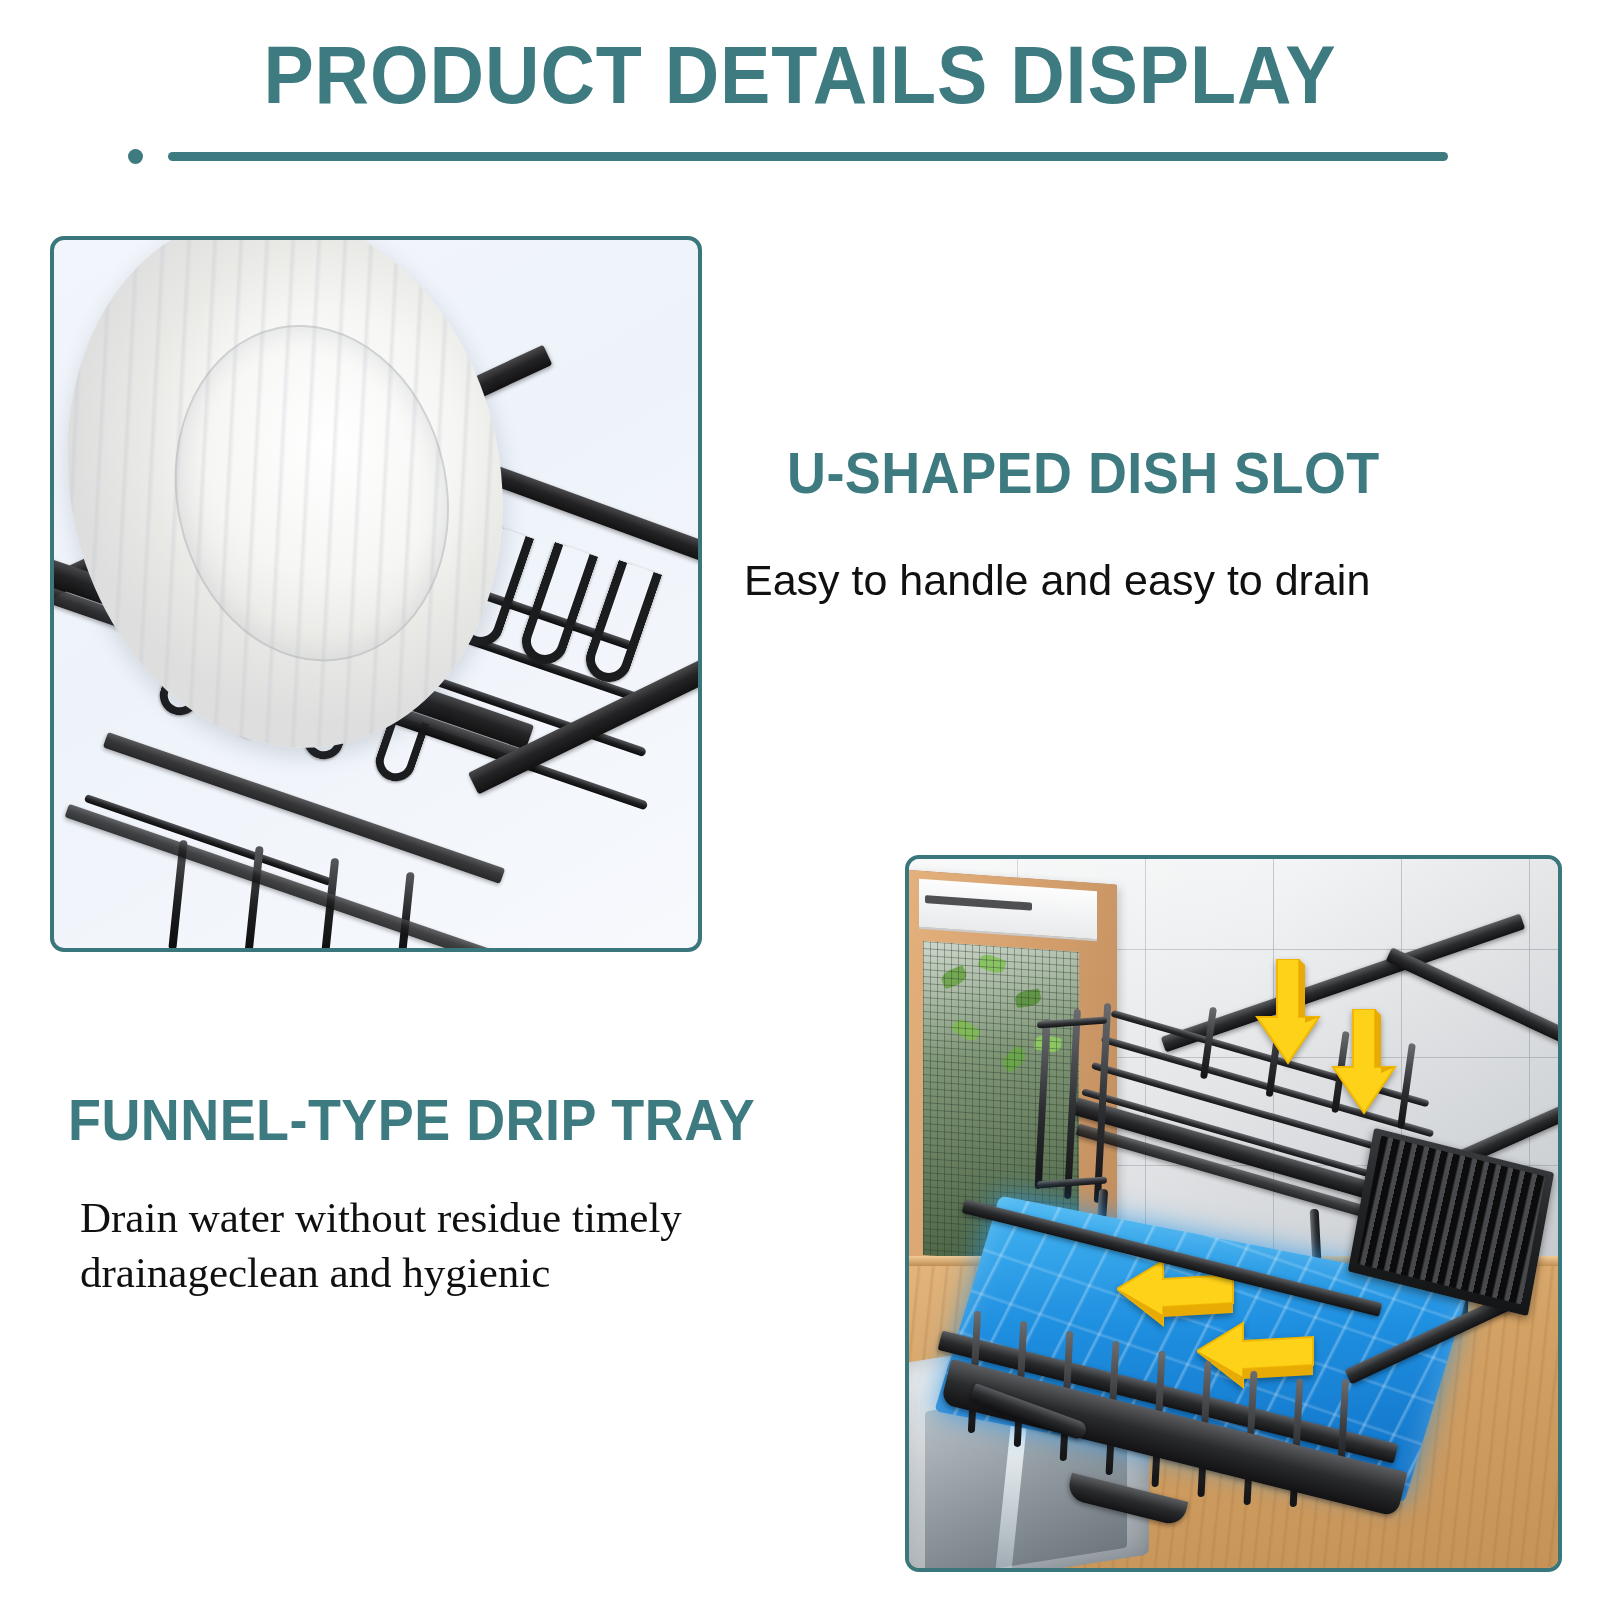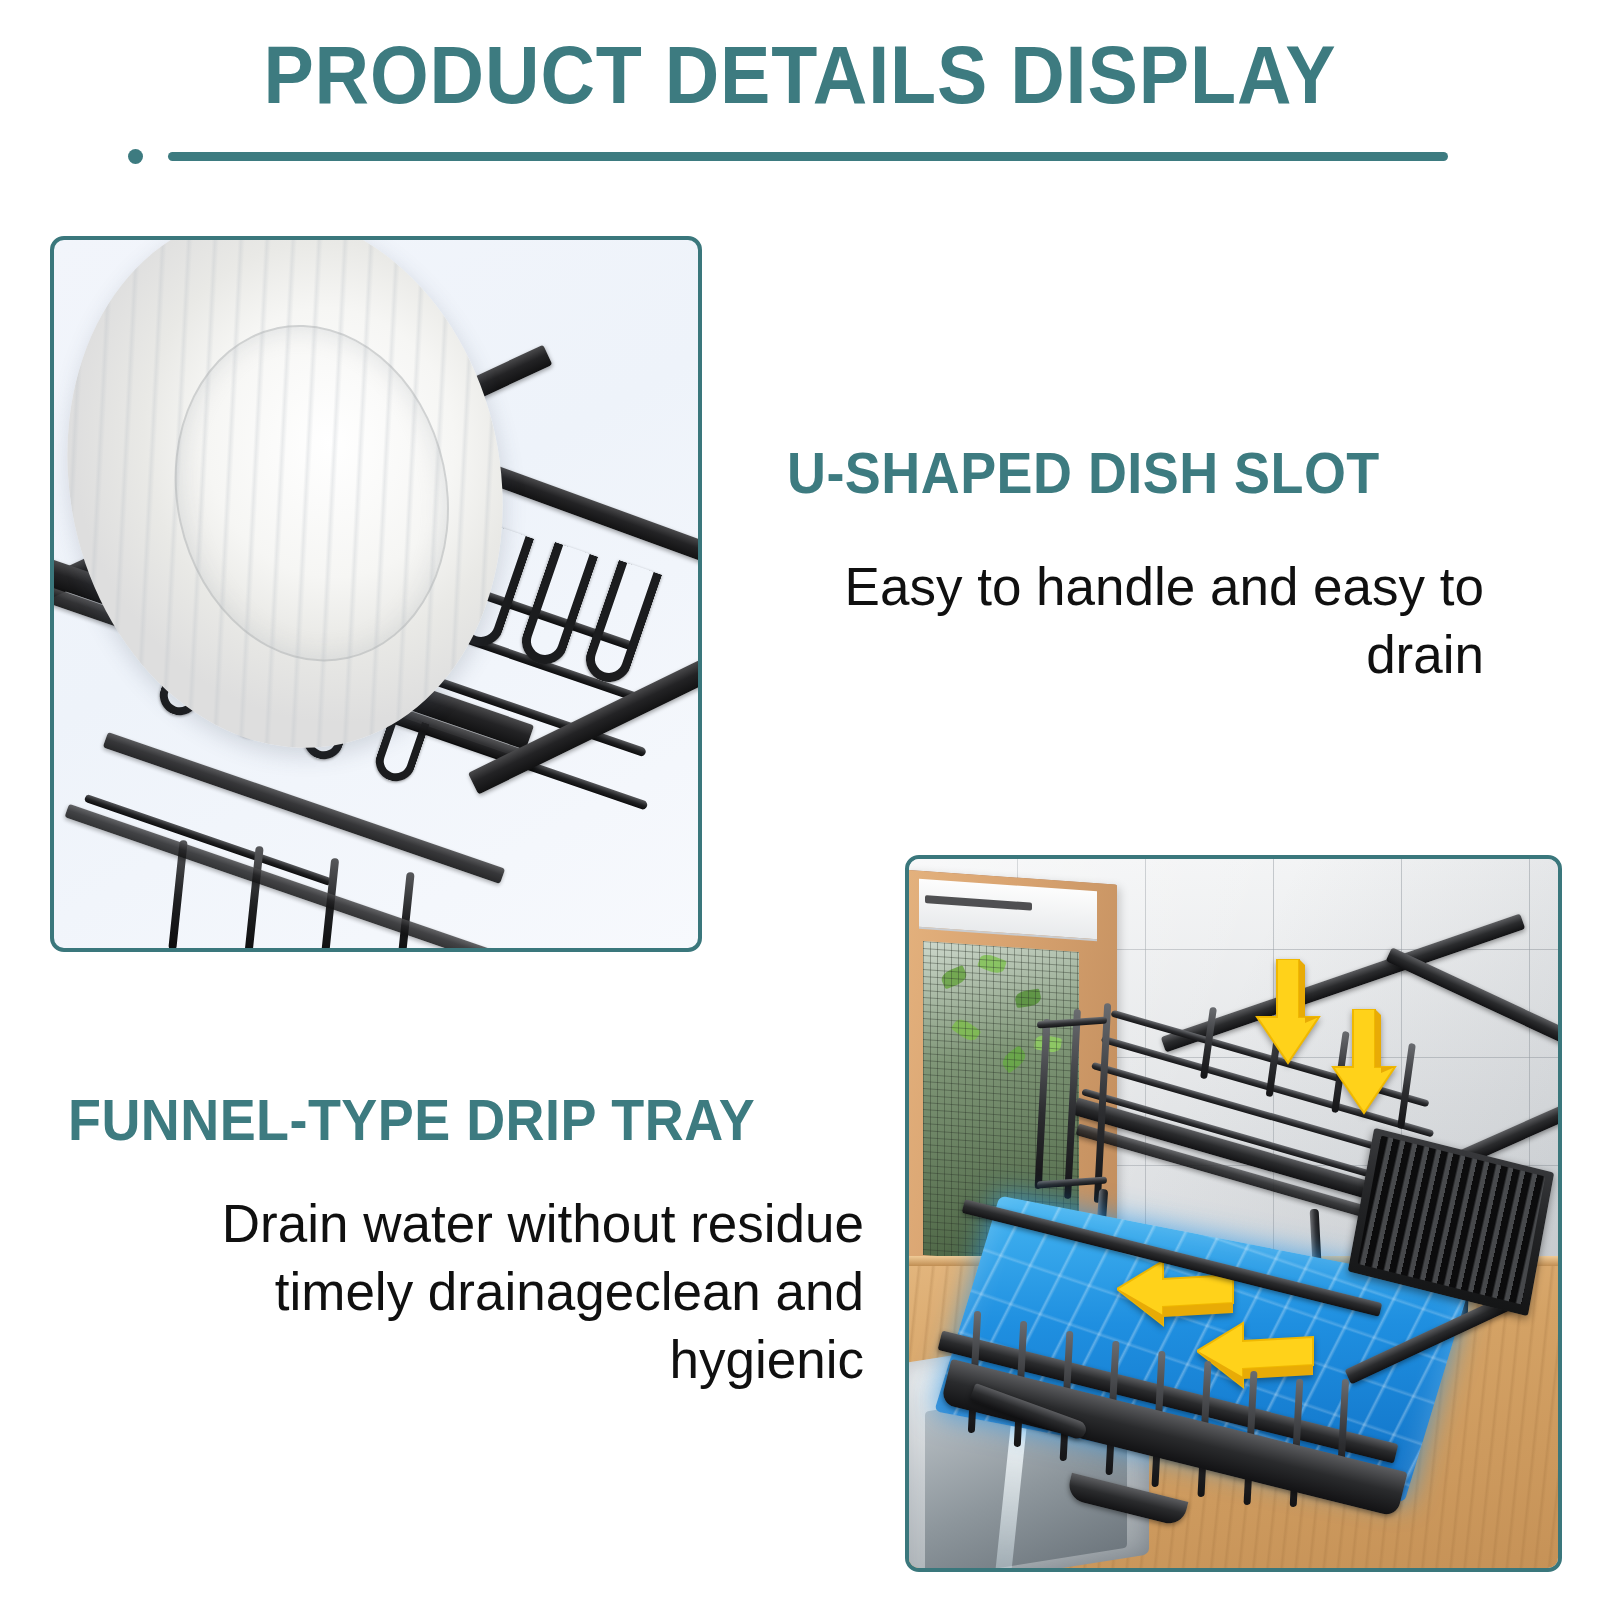--- a/index.html
+++ b/index.html
@@ -340,30 +340,30 @@
     font-size: 58px;
     letter-spacing: 0.5px;
     transform: scaleX(0.93);
     white-space: nowrap;
     line-height: 1.05;
   }
   .feature-body {
     position: absolute;
     color: #101010;
     font-weight: 400;
-    font-size: 53px;
+    font-size: 43px;
     line-height: 1.28;
-    text-align: right;
+    text-align: left;
   }
 
   #feature-1-heading { left: 787px; top: 443px; transform-origin: 0 50%; }
   #feature-1-body    { left: 744px; top: 553px; width: 740px; }
 
   #feature-2-heading { left: 68px;  top: 1090px; transform-origin: 0 50%; }
-  #feature-2-body    { left: 80px;  top: 1190px; width: 784px; }
+  #feature-2-body    { left: 80px;  top: 1190px; width: 784px; font-family: Liberation Serif, serif; }
 </style>
 </head>
 <body>
 
 <div id="page-title">PRODUCT DETAILS DISPLAY</div>
 
 <div id="title-rule">
   <div class="rule-dot"></div>
   <div class="rule-bar"></div>
 </div>

